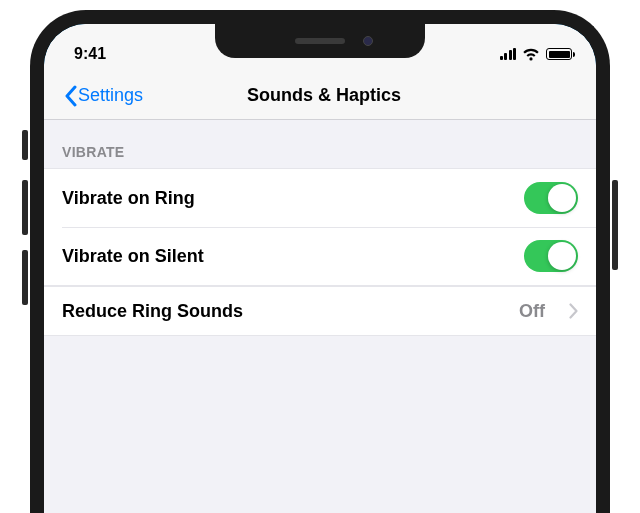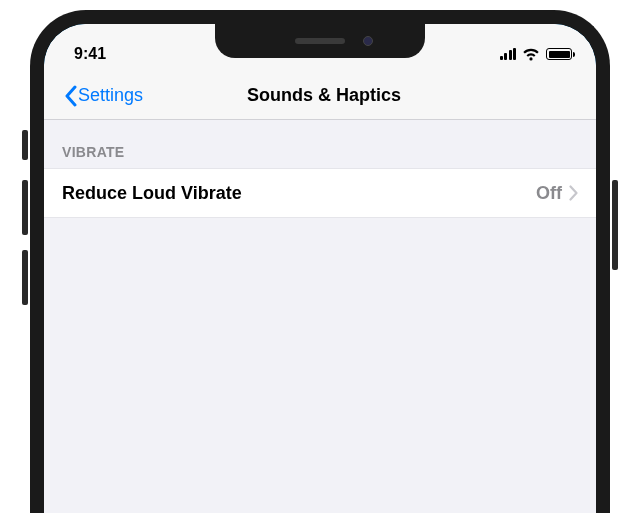--- a/index.html
+++ b/index.html
@@ -201,21 +201,21 @@
       border-top: 1px solid #e5e5ea;
       border-bottom: 1px solid #e5e5ea;
     }
     .row-label {
       font-size: 18px;
       color: #000;
     }
     .row-right {
       display: flex;
       align-items: center;
-      gap: 7px;
+      gap: 24px;
     }
     .row-value {
       font-size: 18px;
       color: #8a8a8e;
     }
     .disclosure svg { display:block; }
 
     .toggle {
       width: 54px;
       height: 32px;
@@ -279,24 +279,38 @@
           </svg>
         </span>
         <span>Settings</span>
       </div>
       <div class="nav-title">Sounds &amp; Haptics</div>
     </div>
 
     <div class="content">
 
       <div class="section-header">VIBRATE</div>
-
       <div class="row-group">
         <div class="row">
-          <div class="row-label">Reduce Loud Vibrate</div>
+          <div class="row-label">Vibrate on Ring</div>
+          <div class="toggle on">
+            <div class="toggle-knob"></div>
+          </div>
+        </div>
+        <div class="row">
+          <div class="row-label">Vibrate on Silent</div>
+          <div class="toggle on">
+            <div class="toggle-knob"></div>
+          </div>
+        </div>
+      </div>
+
+      <div class="row-group">
+        <div class="row">
+          <div class="row-label">Reduce Ring Sounds</div>
           <div class="row-right">
             <div class="row-value">Off</div>
             <span class="disclosure">
               <svg width="9" height="16" viewBox="0 0 9 16">
                 <polyline points="1.5,1.5 7.5,8 1.5,14.5" fill="none" stroke="#c7c7cc" stroke-width="2.2" stroke-linecap="round" stroke-linejoin="round"></polyline>
               </svg>
             </span>
           </div>
         </div>
       </div>

